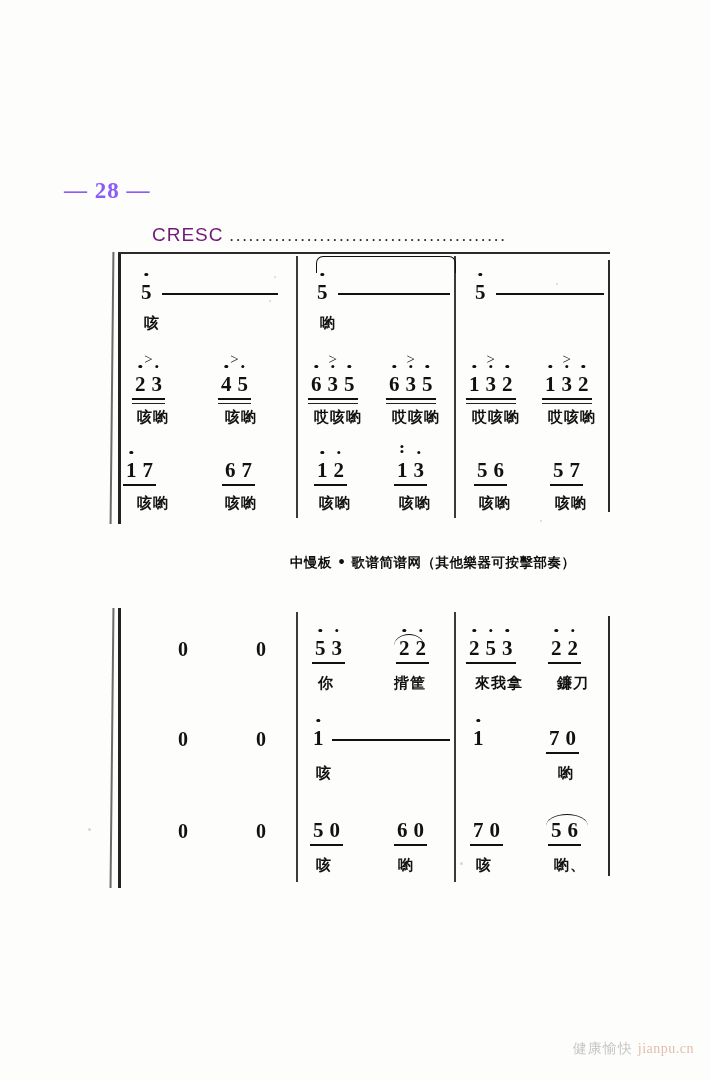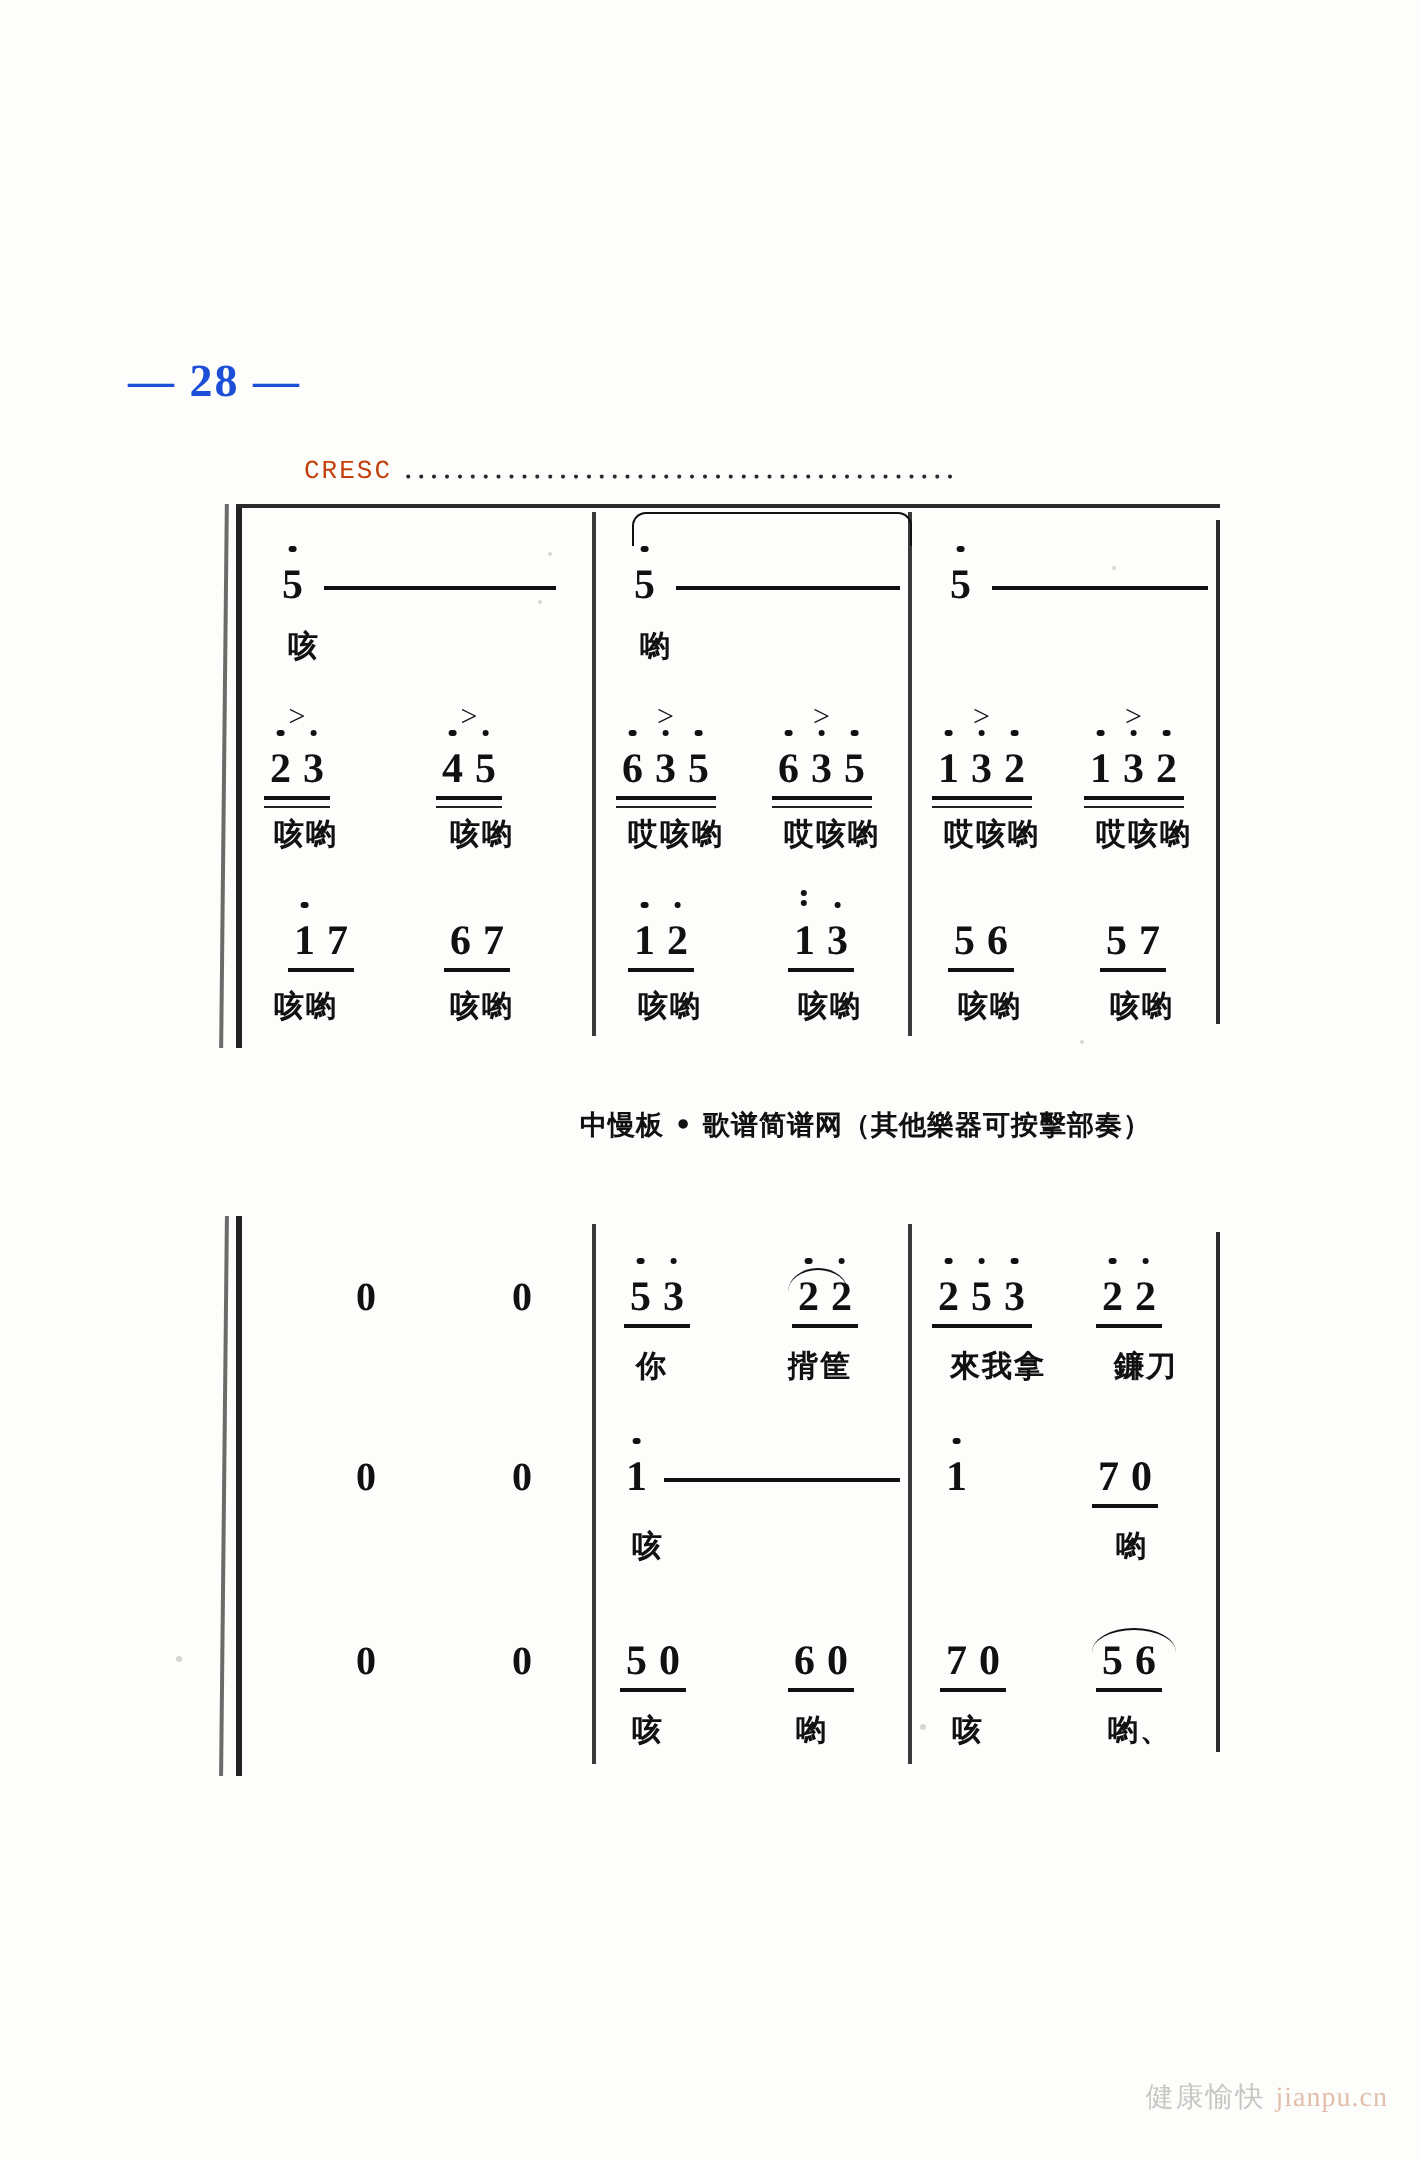--- a/index.html
+++ b/index.html
@@ -11,32 +11,32 @@
     position:relative;
     overflow:hidden;
   }
   .page{position:absolute;inset:0;}
 
   
   .page-number{
     position:absolute;left:64px;top:178px;
     font-family:"Liberation Serif",serif;
     font-size:23px;font-weight:bold;letter-spacing:1px;
-    color:#1d4ed8;
+    color:#8b5cf6;
   }
 
   
   .cresc-wrap{
     position:absolute;left:152px;top:224px;
     display:flex;align-items:baseline;gap:6px;
     white-space:nowrap;
   }
   .cresc-text{
-    font-family:Liberation Mono, monospace;
-    font-size:13px;letter-spacing:1px;color:#c2410c;
+    font-family:Liberation Sans, sans-serif;
+    font-size:19px;letter-spacing:1px;color:#701a75;
   }
   .cresc-dots{
     font-family:"Liberation Serif",serif;
     font-size:17px;letter-spacing:2.2px;color:#2a2a2a;
   }
 
   
   .system{position:absolute;}
   #system-1{left:118px;top:252px;width:492px;height:272px;}
   #system-2{left:118px;top:608px;width:492px;height:280px;}
@@ -265,21 +265,21 @@
     <div class="row" style="top:158px;">
       <div class="lyric" style="left:4px;width:62px;">咳喲</div>
       <div class="lyric" style="left:92px;width:62px;">咳喲</div>
       <div class="lyric" style="left:184px;width:72px;">哎咳喲</div>
       <div class="lyric" style="left:262px;width:72px;">哎咳喲</div>
       <div class="lyric" style="left:342px;width:72px;">哎咳喲</div>
       <div class="lyric" style="left:418px;width:72px;">哎咳喲</div>
     </div>
 
     <div class="row" style="top:208px;">
-      <div class="cell" style="left:26px;top:0;text-align:right;">
+      <div class="cell" style="left:5px;top:0;text-align:right;">
         <span class="notegroup">
           <span class="note dot-up">1</span><span class="note">7</span>
           <span class="beam"></span>
         </span>
       </div>
       <div class="cell" style="left:104px;top:0;">
         <span class="notegroup">
           <span class="note">6</span><span class="note">7</span>
           <span class="beam"></span>
         </span>

